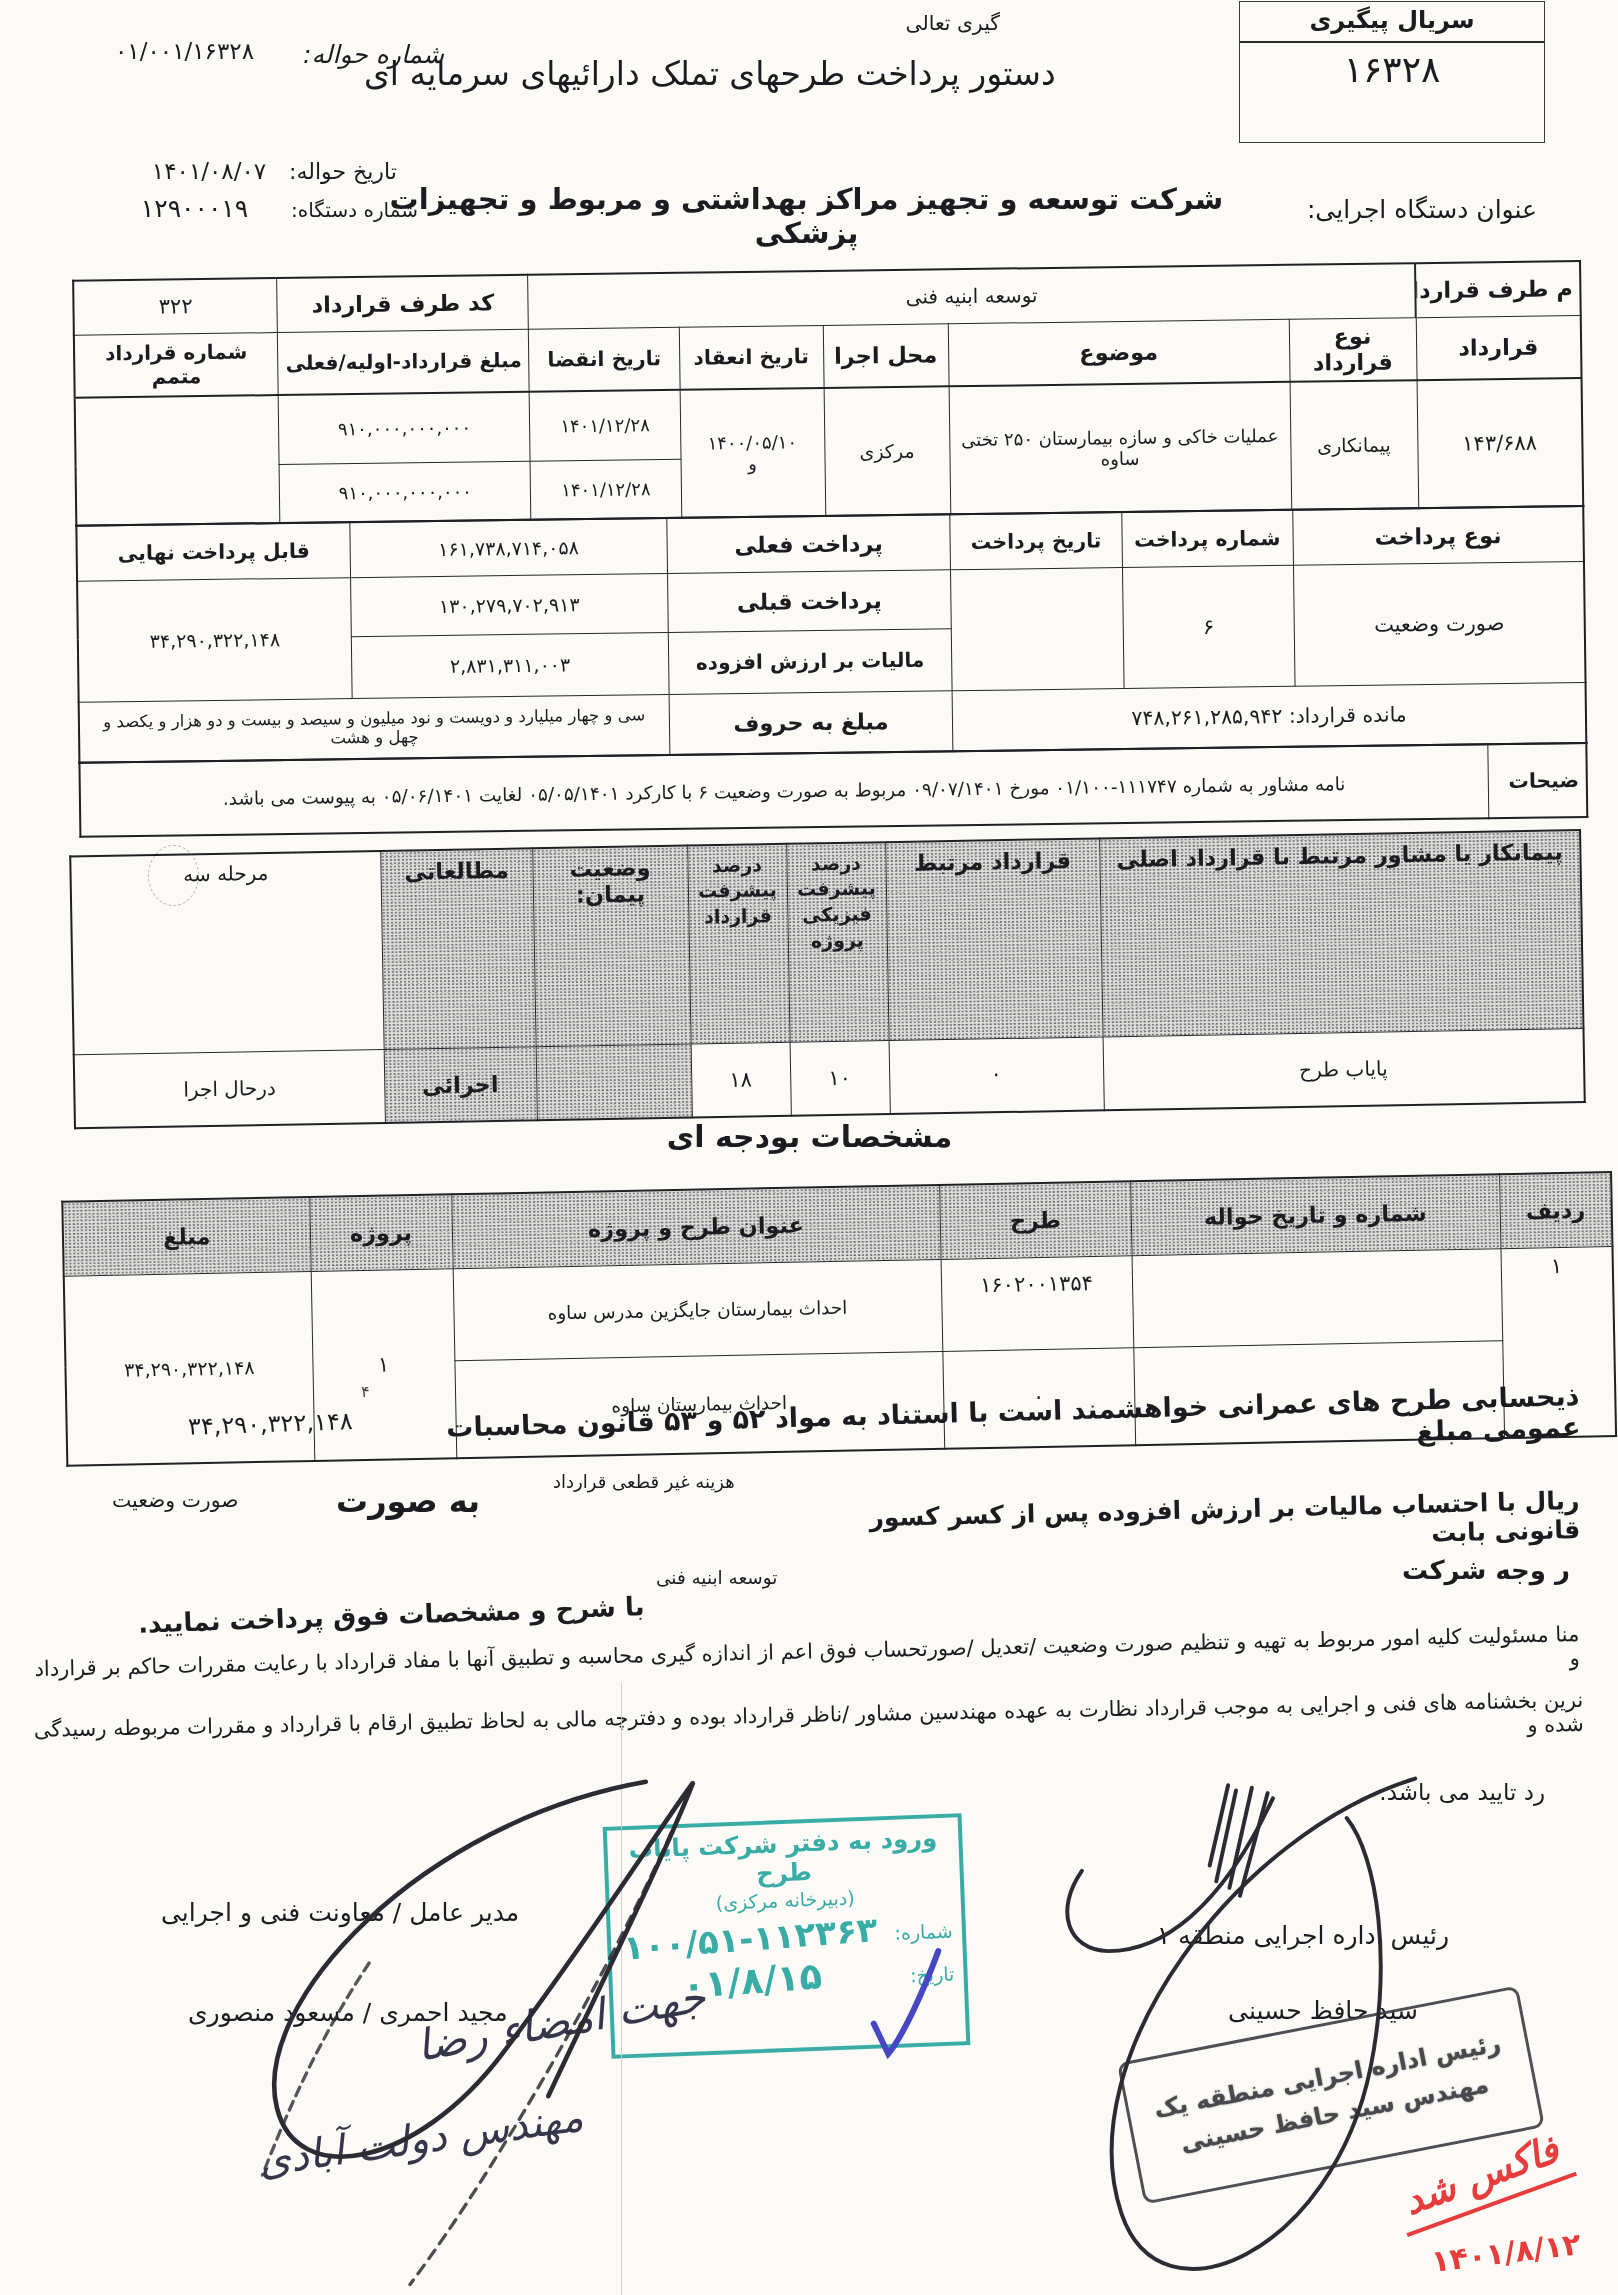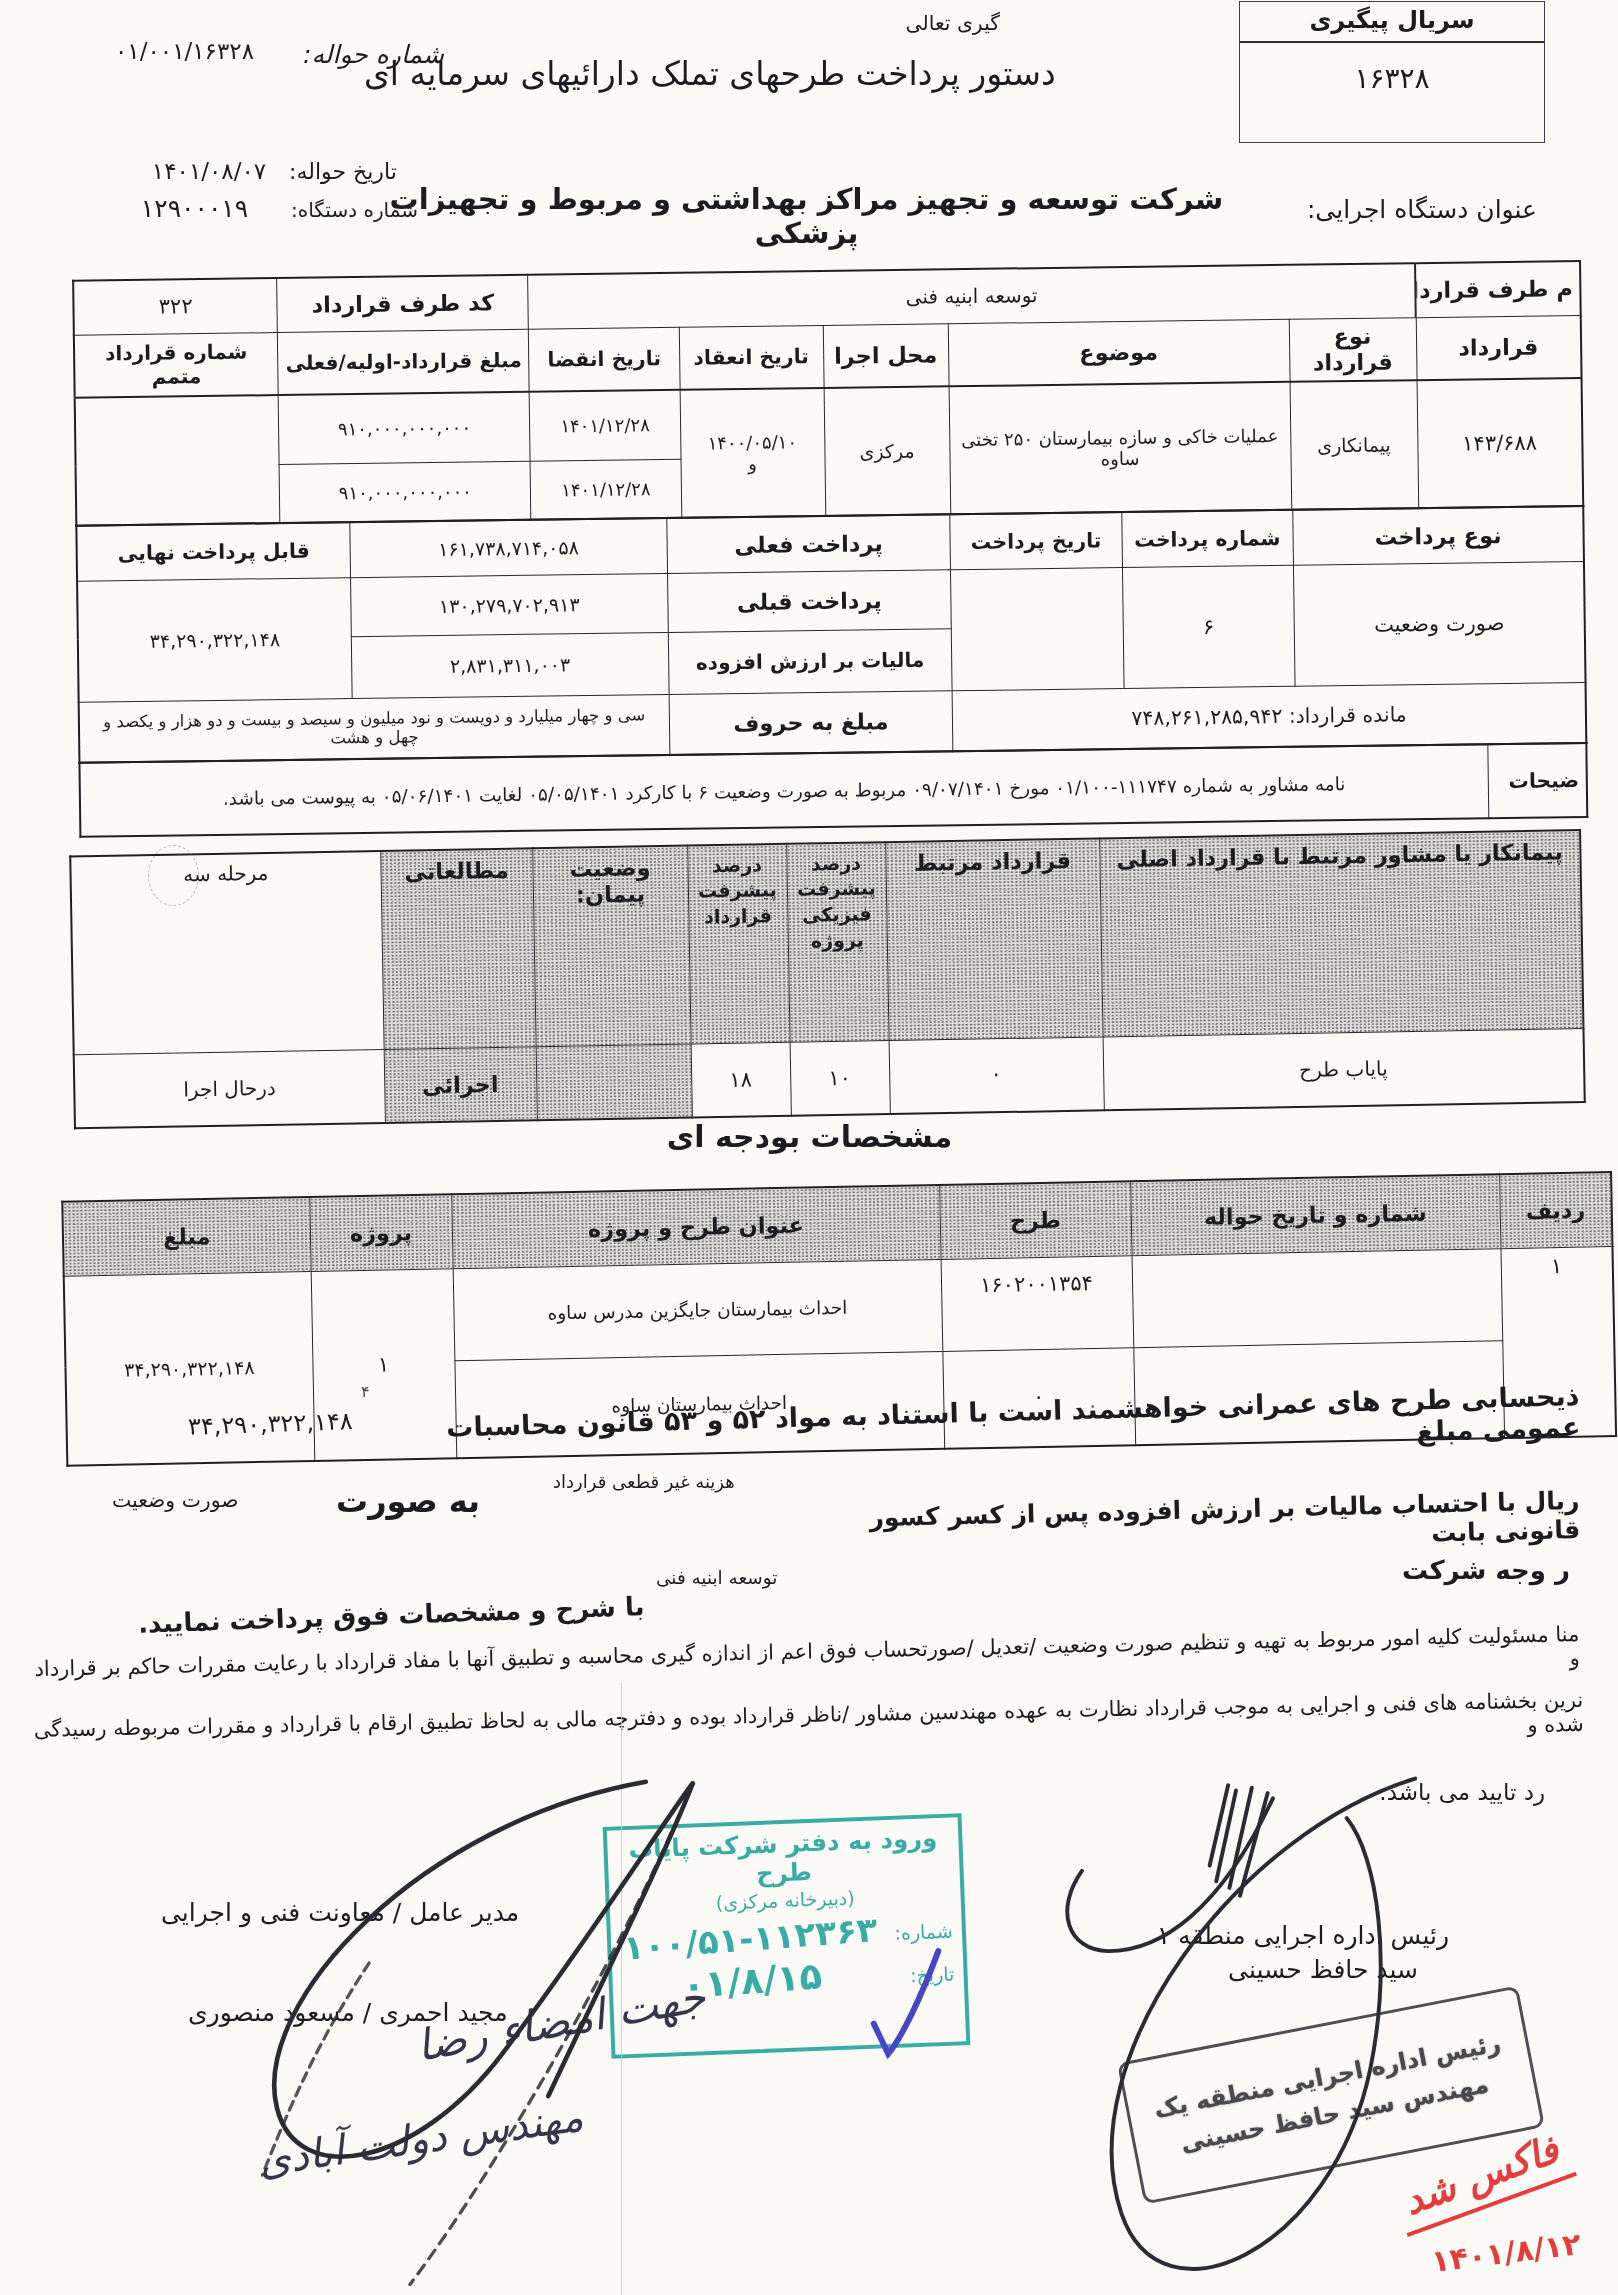--- a/index.html
+++ b/index.html
@@ -24,21 +24,21 @@
     background-position:0 0,2px 1.3px;
   }
   .outer{border:2px solid #1f1f24;}
   .num{letter-spacing:1.3px;}
   .vtop{vertical-align:top;padding-top:6.6px;}
   
   #serial-box{top:1.3px;right:74px;width:304px;height:140px;
     border:1.3px solid #3a3a40;border-top-width:0.7px;}
   #serial-box .lbl{font-size:24px;font-weight:bold;text-align:center;
     border-bottom:2px solid #2c2c31;padding:4px 0 6.6px;}
-  #serial-box .val{font-size:28px;text-align:center;letter-spacing:5.3px;padding-top:19px;}
+  #serial-box .val{font-size:36px;text-align:center;letter-spacing:5.3px;padding-top:6px;}
   
   #teal-stamp{left:607px;top:1820px;width:359px;height:232px;
     border:4px solid #2fa8a2;color:#2fa8a2;transform:rotate(-2.2deg);
     padding:5.3px 9.2px;box-sizing:border-box;opacity:.95;}
   #teal-stamp .l1{font-size:24.4px;font-weight:bold;text-align:center;letter-spacing:0.7px;}
   #teal-stamp .l2{font-size:19px;text-align:center;margin-top:1.3px;}
   #teal-stamp .row{display:flex;align-items:center;margin-top:6.6px;}
   #teal-stamp .row .lab{font-size:19px;flex:0 0 72px;}
   #teal-stamp .row .hand{font-size:34px;font-weight:bold;flex:1;text-align:center;
     transform:rotate(-2deg);letter-spacing:1.3px;}
@@ -266,21 +266,21 @@
 
 <div class="abs" style="top:1555px;right:49px;font-size:26px;font-weight:bold;">ر وجه شرکت</div>
 <div class="abs" style="top:1567px;left:656px;font-size:18.4px;">توسعه ابنیه فنی</div>
 <div class="abs" style="top:1600px;left:138px;font-size:26px;font-weight:bold;transform:rotate(-2deg);">با شرح و مشخصات فوق پرداخت نمایید.</div>
 
 <div class="abs" style="top:1622px;right:40px;width:1548px;font-size:21px;transform:rotate(-1.3deg);transform-origin:top right;text-align:right;">منا مسئولیت کلیه امور مربوط به تهیه و تنظیم صورت وضعیت /تعدیل /صورتحساب فوق اعم از اندازه گیری محاسبه و تطبیق آنها با مفاد قرارداد با رعایت مقررات حاکم بر قرارداد و</div>
 <div class="abs" style="top:1688px;right:36px;width:1578px;font-size:21px;transform:rotate(-1.1deg);transform-origin:top right;text-align:right;">نرین بخشنامه های فنی و اجرایی به موجب قرارداد نظارت به عهده مهندسین مشاور /ناظر قرارداد بوده و دفترچه مالی به لحاظ تطبیق ارقام با قرارداد و مقررات مربوطه رسیدگی شده و</div>
 <div class="abs" style="top:1779px;right:74px;font-size:23px;">رد تایید می باشد.</div>
 
 <div class="abs" style="top:1921px;right:170px;font-size:25px;">رئیس اداره اجرایی منطقه ۱</div>
-<div class="abs" style="top:1955px;right:201px;font-size:25px;">سید حافظ حسینی</div>
+<div class="abs" style="top:1996px;right:201px;font-size:25px;">سید حافظ حسینی</div>
 <div class="abs" style="top:1898px;left:161px;font-size:25px;">مدیر عامل / معاونت فنی و اجرایی</div>
 <div class="abs" style="top:1998px;left:188px;font-size:25px;">مجید احمری / مسعود منصوری</div>
 
 <div class="abs" id="teal-stamp">
   <div class="l1">ورود به دفتر شرکت پایاب طرح</div>
   <div class="l2">(دبیرخانه مرکزی)</div>
   <div class="row">
     <span class="lab">شماره:</span>
     <span class="hand" dir="ltr">۱۰۰/۵۱-۱۱۲۳۶۳</span>
   </div>

